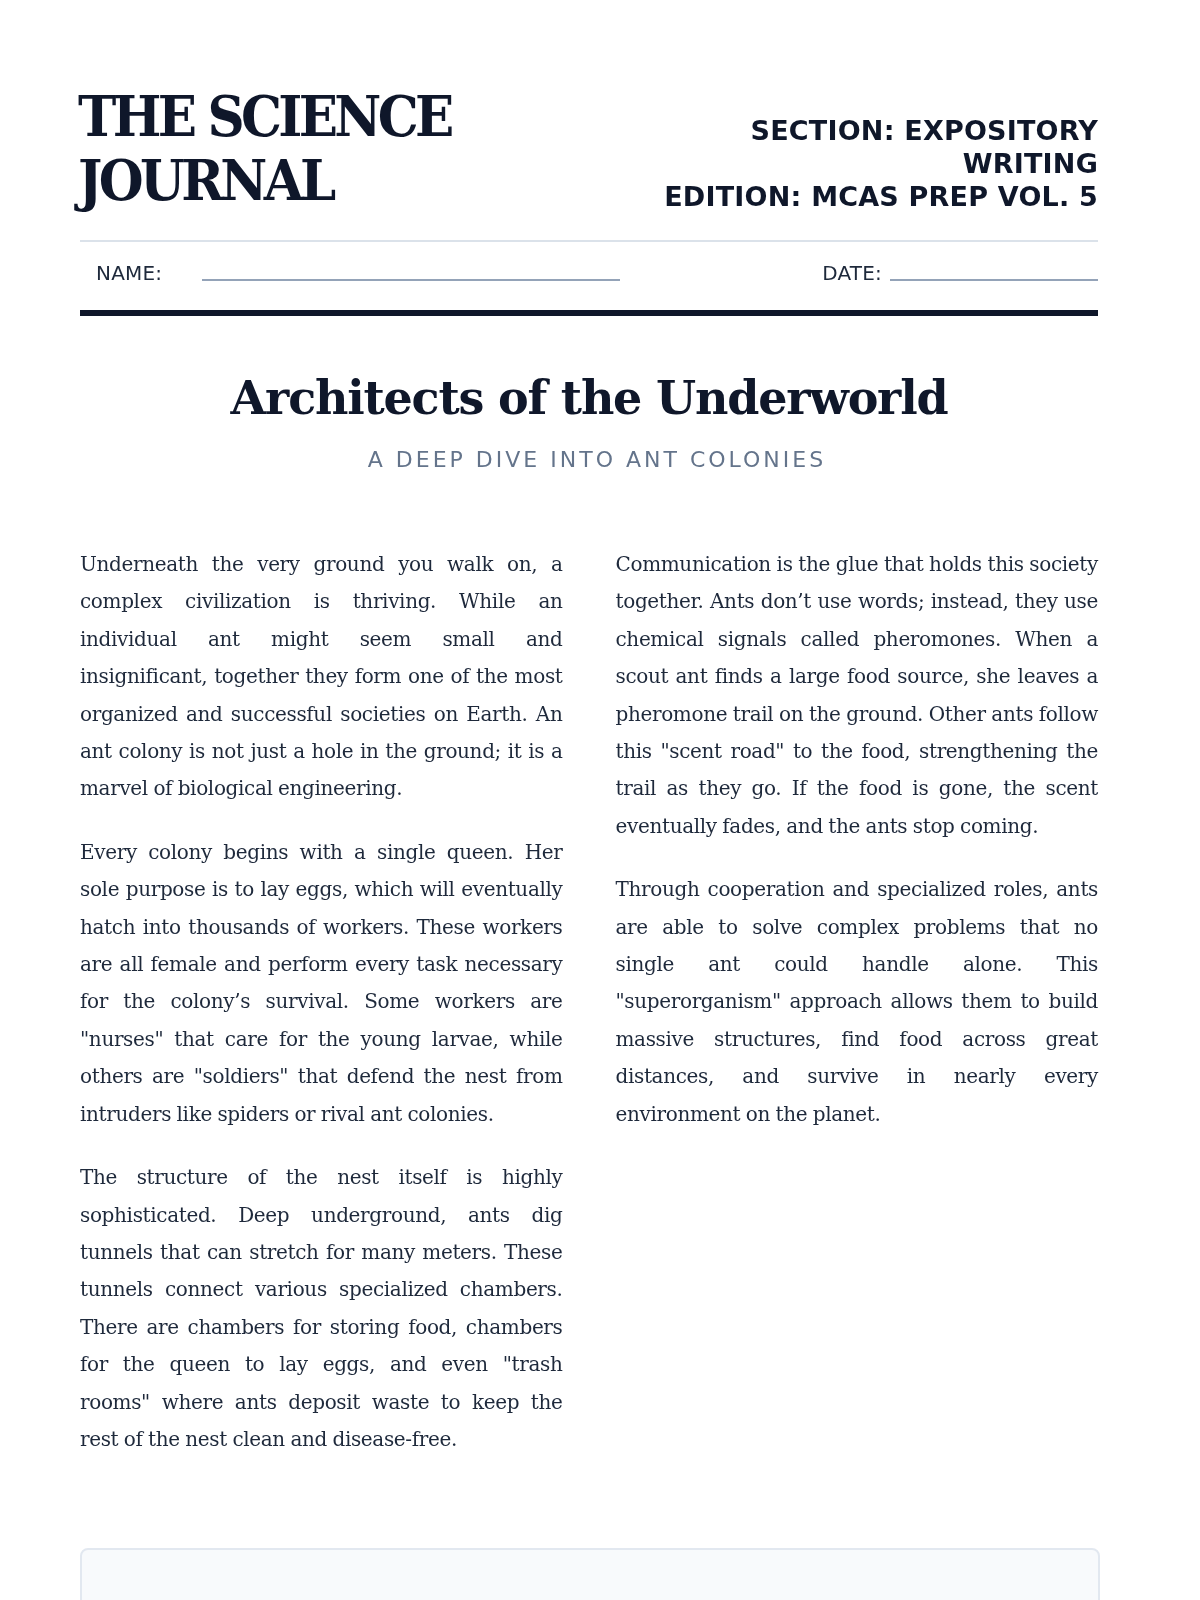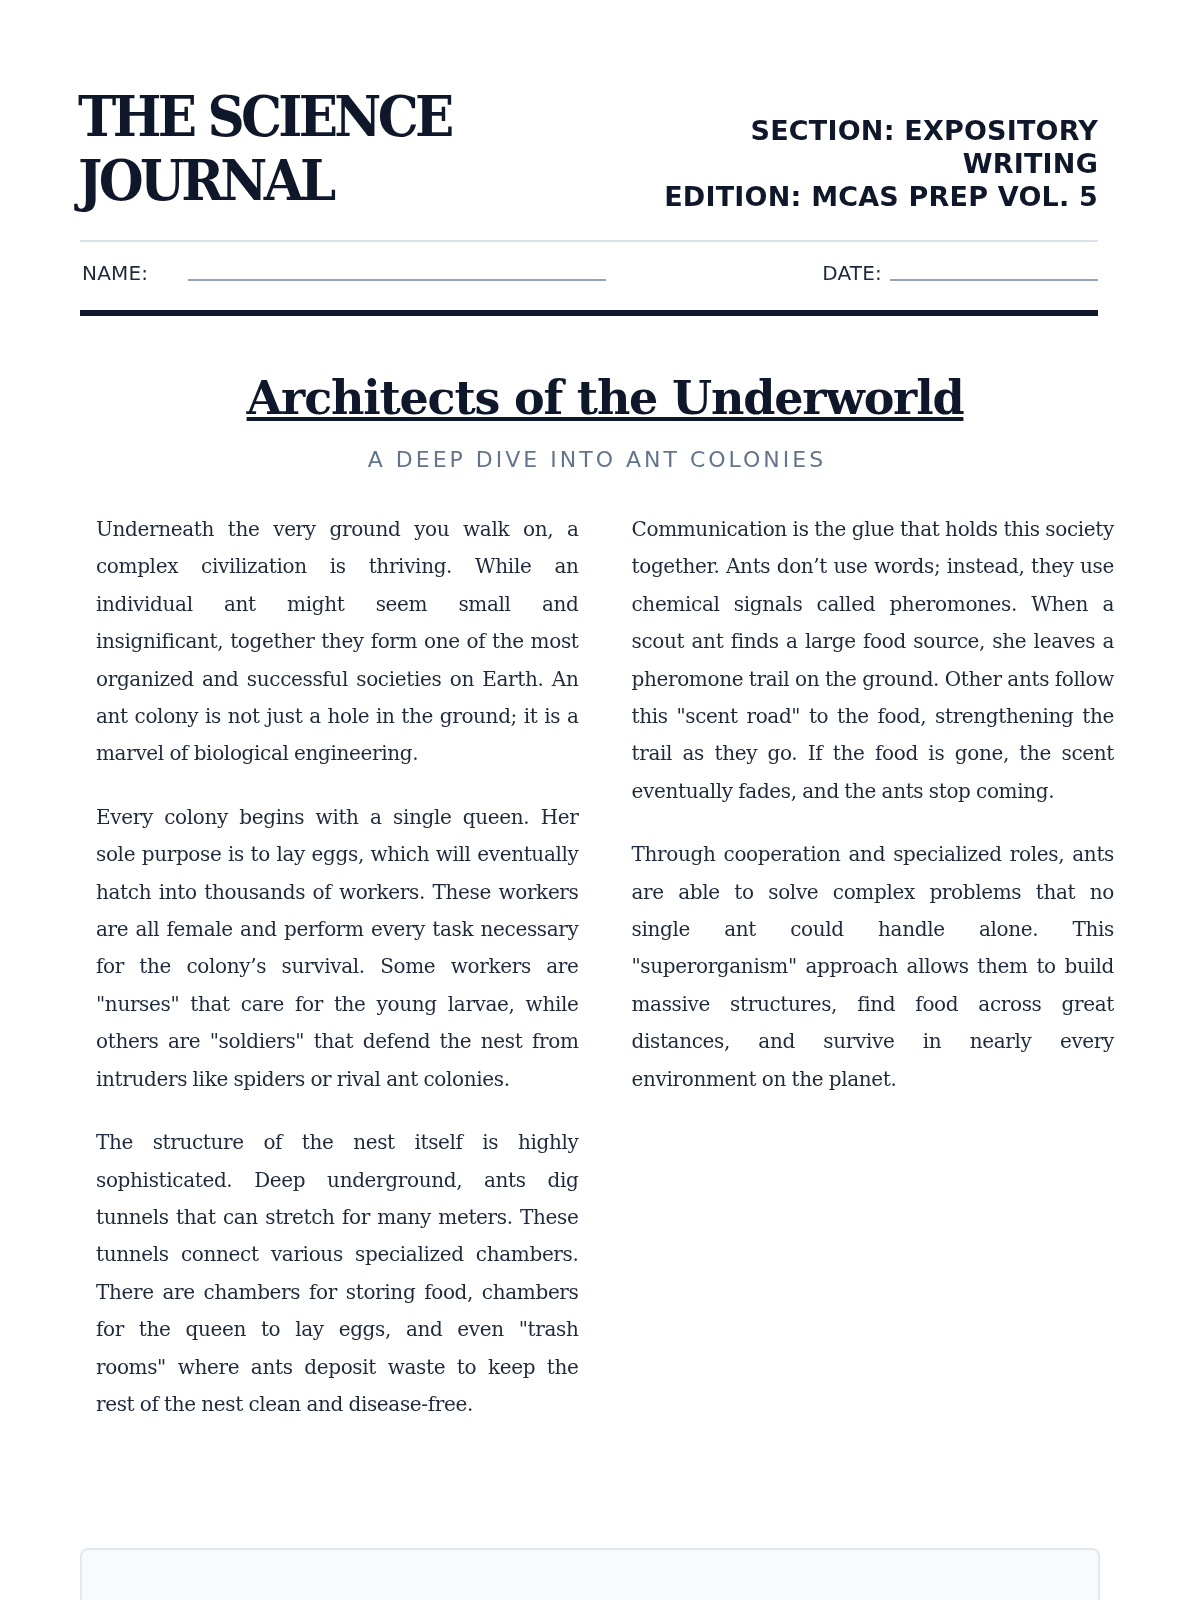--- a/index.html
+++ b/index.html
@@ -85,78 +85,76 @@
     .field-label {
       letter-spacing: 0.2px;
       line-height: 22px;
     }
     .field-line {
       height: 0;
       border-bottom: 2px solid #94a3b8;
       margin-left: 8px;
       margin-bottom: 3px;
     }
-    .field.name { left: 2px; gap: 32px; }
+    .field.name { left: 16px; gap: 32px; }
     .field.name .field-line { width: 418px; }
     .field.date { right: 0; margin-left: 32px; }
     .field.date .field-line { width: 208px; }
     .thick-rule {
       position: absolute;
       top: 310px;
       left: 0;
       width: 1018px;
       height: 6px;
       background: #0f172a;
     }
     
     .headline {
       position: absolute;
       top: 370px;
-      left: 16px;
+      left: 0;
       width: 1018px;
       margin: 0;
       text-align: center;
       font-family: "DejaVu Serif", serif;
       font-weight: 700;
       font-size: 46px;
       line-height: 56px;
       letter-spacing: -1.2px;
       color: #0f172a;
-      text-decoration: underline;
     }
     .subhead {
       position: absolute;
       top: 442px;
       left: 4px;
       width: 1018px;
       margin: 4px;
       text-align: center;
       font-family: "DejaVu Sans", sans-serif;
       font-weight: 400;
       font-size: 22px;
       line-height: 28px;
       letter-spacing: 3px;
       color: #64748b;
     }
     
     .columns {
       position: absolute;
-      top: 511px;
+      top: 546px;
       left: 0;
       width: 1018px;
       column-count: 2;
       column-gap: 53px;
       column-fill: auto;
       height: 980px;
       font-family: "DejaVu Serif", serif;
       font-size: 20px;
       line-height: 37.4px;
       color: #1e293b;
       text-align: justify;
-      margin-left: 16px;
     }
     .columns p {
       margin: 0 0 26px 0;
       letter-spacing: -0.35px;
       word-spacing: -0.5px;
     }
     
     .bottom-box {
       position: absolute;
       top: 1548px;

